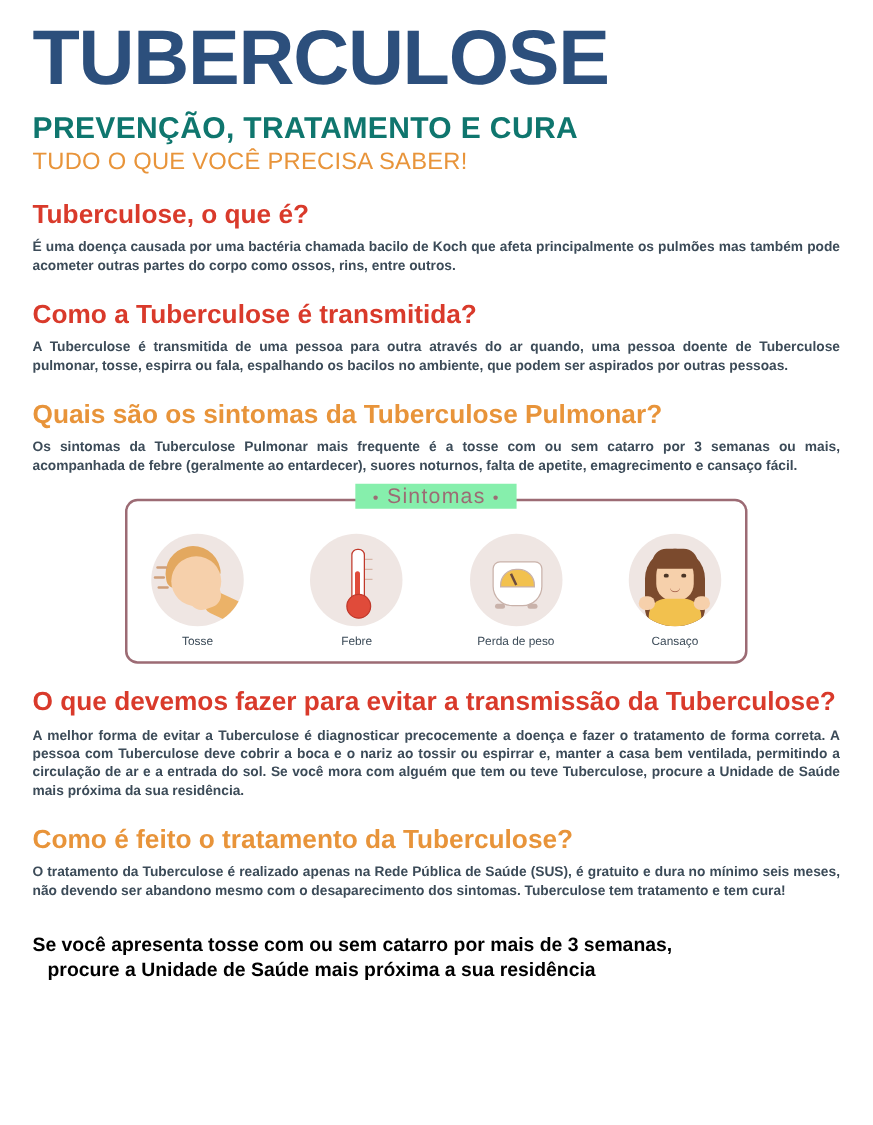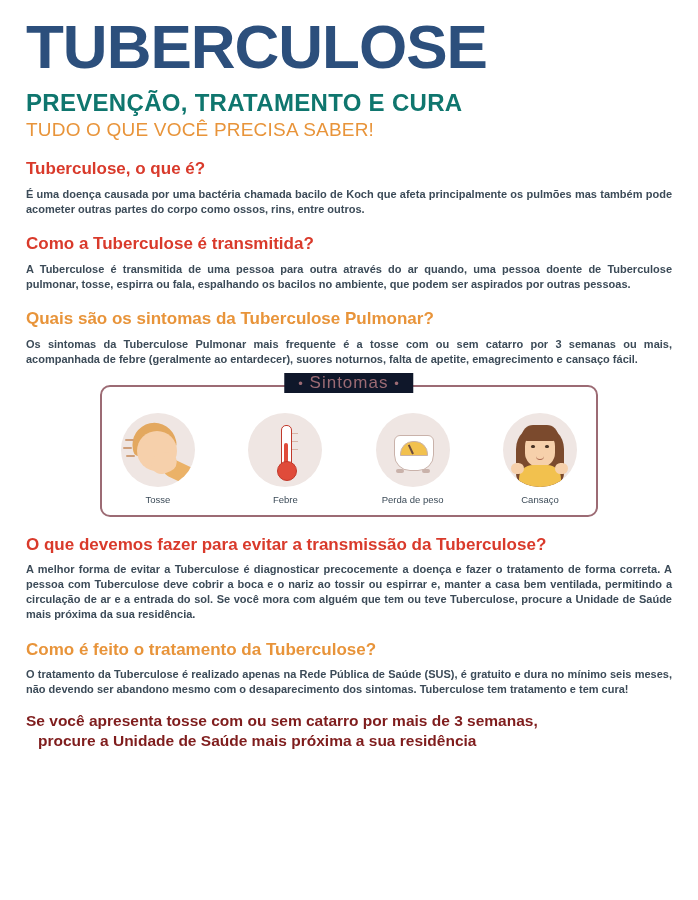--- a/index.html
+++ b/index.html
@@ -46,21 +46,21 @@
     letter-spacing: 0.2px;
     margin-top: 4px;
     line-height: 1.1;
   }
 
   
   .section {
     margin-top: 18px;
   }
   .sec-head {
-    font-size: 17px;
+    font-size: 21px;
     font-weight: bold;
     line-height: 1.2;
     margin-bottom: 7px;
   }
   .sec-head.red { color: #d93a2b; }
   .sec-head.orange { color: #e8943a; }
   .sec-body {
     font-size: 11px;
     color: #3c4b58;
     line-height: 1.35;
@@ -78,21 +78,21 @@
     border: 2px solid #9c6b74;
     border-radius: 10px;
     padding: 26px 12px 10px 12px;
     box-sizing: border-box;
   }
   .symptoms-tab {
     position: absolute;
     top: -12px;
     left: 50%;
     transform: translateX(-50%);
-    background: #0f172a;
+    background: #86efac;
     padding: 0 14px;
     font-size: 17px;
     color: #9c6b74;
     letter-spacing: 1px;
     white-space: nowrap;
   }
   .symptoms-tab .dot {
     font-size: 13px;
     vertical-align: middle;
   }
@@ -227,24 +227,24 @@
     position: absolute; width: 4px; height: 6px;
     background: #7ec8e3; border-radius: 50% 50% 50% 50% / 70% 70% 30% 30%;
   }
   .f-hand {
     position: absolute; width: 13px; height: 11px;
     background: #f6d0ab; border-radius: 6px;
   }
 
   
   .footer-note {
-    margin-top: 14px;
+    margin-top: 26px;
     font-size: 15.5px;
     font-weight: bold;
-    color: #7f1d1d;
+    color: #000000;
     line-height: 1.3;
   }
   .footer-note .l2 { display: block; padding-left: 12px; }
 </style>
 </head>
 <body>
 
 <div class="page">
 
   <h1 class="title">TUBERCULOSE</h1>

